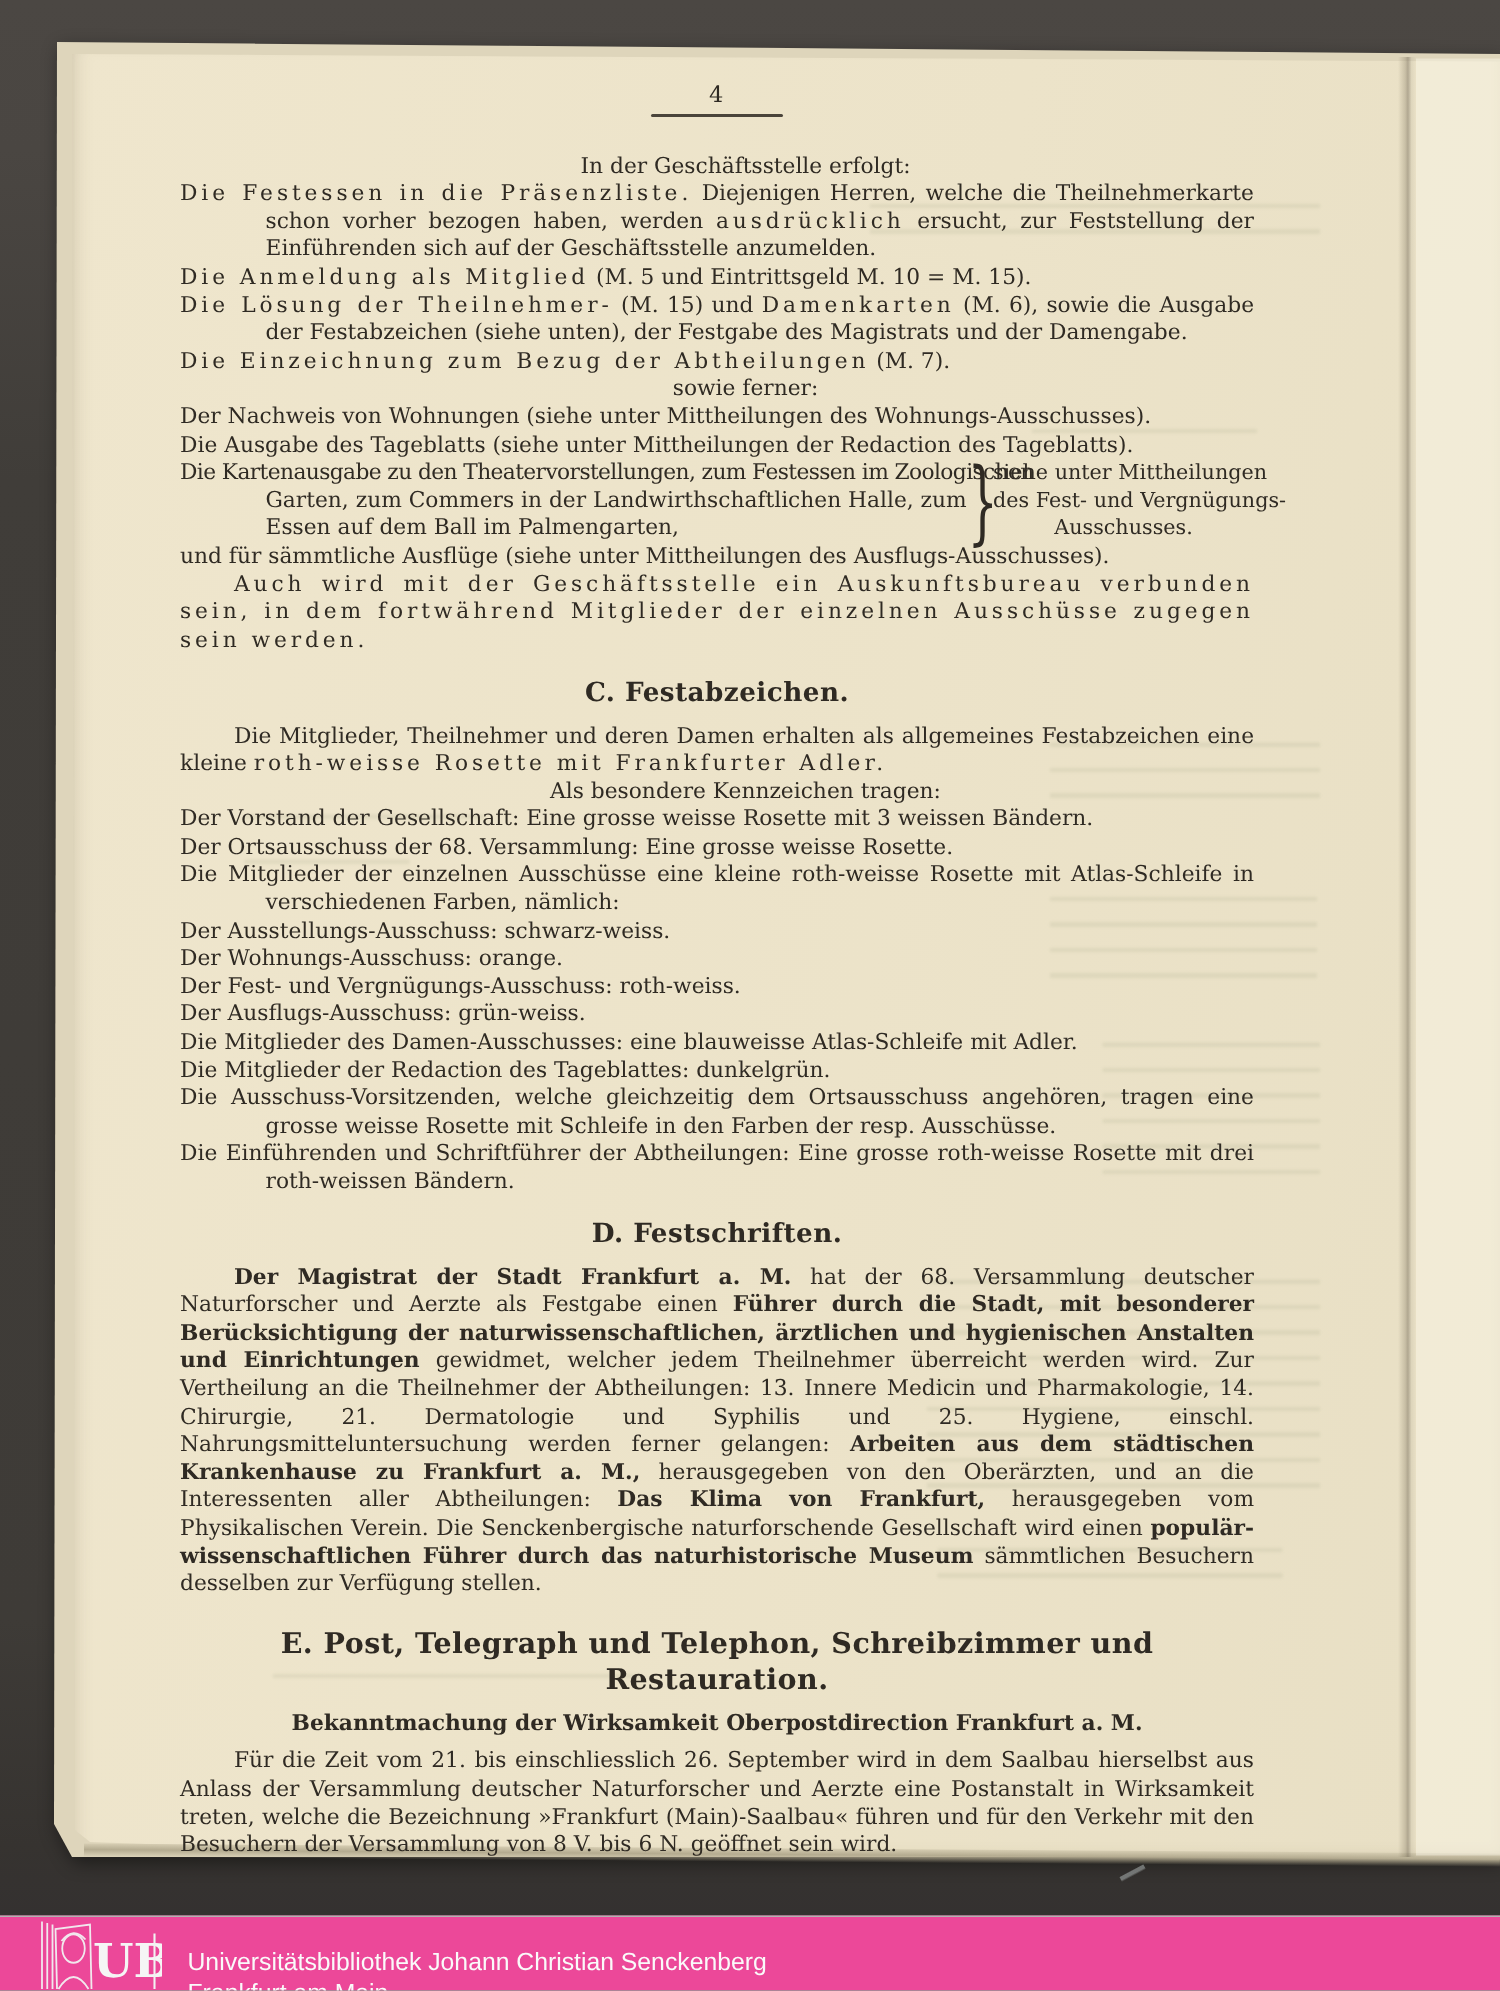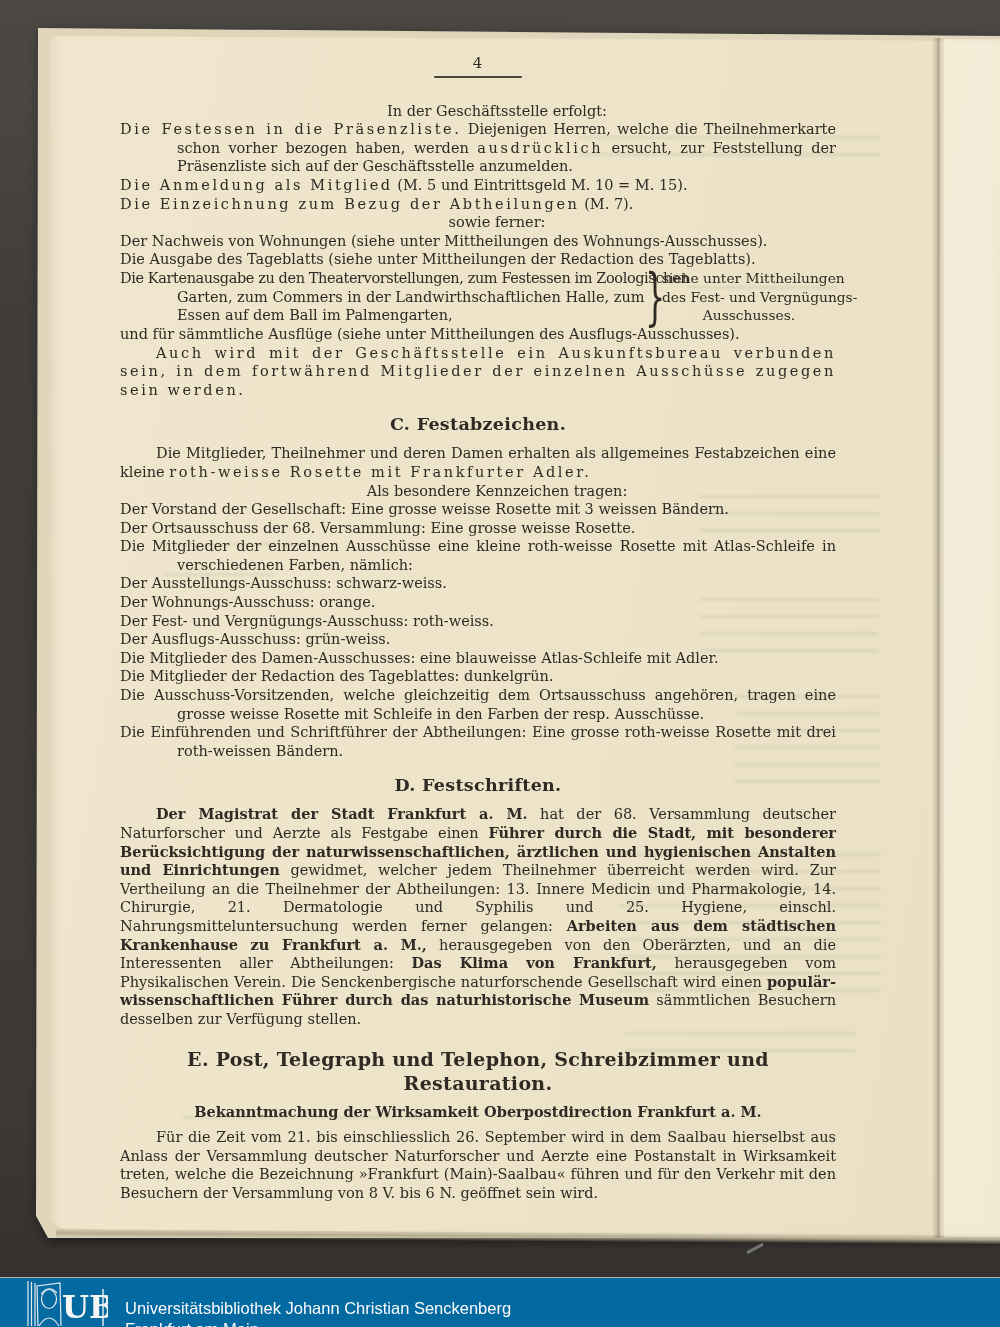--- a/index.html
+++ b/index.html
@@ -56,21 +56,21 @@
   .brace-right{width:174px;flex:0 0 auto;font-size:13.8px;line-height:18.6px;}
   .brace-right div{white-space:nowrap;}
   .brace-right .r3{text-align:center;}
   .ghost{
     position:absolute;filter:blur(1.2px);opacity:0.55;pointer-events:none;
     background:repeating-linear-gradient(180deg,rgba(125,135,102,0.22) 0px,rgba(125,135,102,0.22) 3px,rgba(0,0,0,0) 3px,rgba(0,0,0,0) 17px);
   }
   .scratch{position:absolute;left:746px;top:1247px;width:18px;height:3px;background:rgba(195,205,205,0.45);transform:rotate(-28deg);filter:blur(0.5px);}
   .footer{
     position:absolute;left:0;top:1277px;width:1000px;height:50px;
-    background:#0369a1;border-top:1px solid #b3b2b1;box-sizing:border-box;
+    background:#ec4899;border-top:1px solid #b3b2b1;box-sizing:border-box;
   }
   .footer-logo{position:absolute;left:26px;top:2px;}
   .footer-text{
     position:absolute;left:125px;top:20px;color:#fafafa;
     font-family:"Liberation Sans", sans-serif;font-size:16.5px;line-height:21px;
   }
 </style>
 </head>
 <body>
 
@@ -94,22 +94,23 @@
 <div class="ghost" style="left:182px;top:1116px;width:245px;height:15px;"></div>
 <div class="scratch"></div>
 
 <div class="content">
   <div class="pageno-wrap">
     <div class="pageno">4</div>
     <div class="pageno-rule"></div>
   </div>
 
 <div class="blk-lead">In der Geschäftsstelle erfolgt:</div>
-    <div class="blk-hang"><span class="sp">Die Festessen in die Präsenzliste.</span><span>  Diejenigen Herren, welche die Theilnehmerkarte schon vorher bezogen haben, werden </span><span class="sp">ausdrücklich</span><span> ersucht, zur Feststellung der Präsenzliste sich auf der Geschäftsstelle anzumelden.</span></div>
+    <div class="blk-hang"><span class="sp">Die Festessen in die Präsenzliste.</span><span>  Diejenigen Herren, welche die Theilnehmerkarte schon vorher bezogen haben, werden </span><span class="sp">ausdrücklich</span><span> ersucht, zur Feststellung der Einführenden sich auf der Geschäftsstelle anzumelden.</span></div>
     <div class="blk-hang"><span class="sp">Die Anmeldung als Mitglied</span><span> (M. 5 und Eintrittsgeld M. 10 = M. 15).</span></div>
+    <div class="blk-hang"><span class="sp">Die Lösung der Theilnehmer-</span><span> (M. 15) und </span><span class="sp">Damenkarten</span><span> (M. 6), sowie die Ausgabe der Festabzeichen (siehe unten), der Festgabe des Magistrats und der Damengabe.</span></div>
     <div class="blk-hang"><span class="sp">Die Einzeichnung zum Bezug der Abtheilungen</span><span> (M. 7).</span></div>
     <div class="blk-lead">sowie ferner:</div>
     <div class="blk-hang"><span>Der Nachweis von Wohnungen (siehe unter Mittheilungen des Wohnungs-Ausschusses).</span></div>
     <div class="blk-hang"><span>Die Ausgabe des Tageblatts (siehe unter Mittheilungen der Redaction des Tageblatts).</span></div>
     <div class="blk-brace">
       <div class="brace-left">
         <div class="l1">Die Kartenausgabe zu den Theatervorstellungen, zum Festessen im Zoologischen</div>
         <div class="l2">Garten, zum Commers in der Landwirthschaftlichen Halle, zum</div>
         <div class="l3">Essen auf dem Ball im Palmengarten,</div>
       </div>

